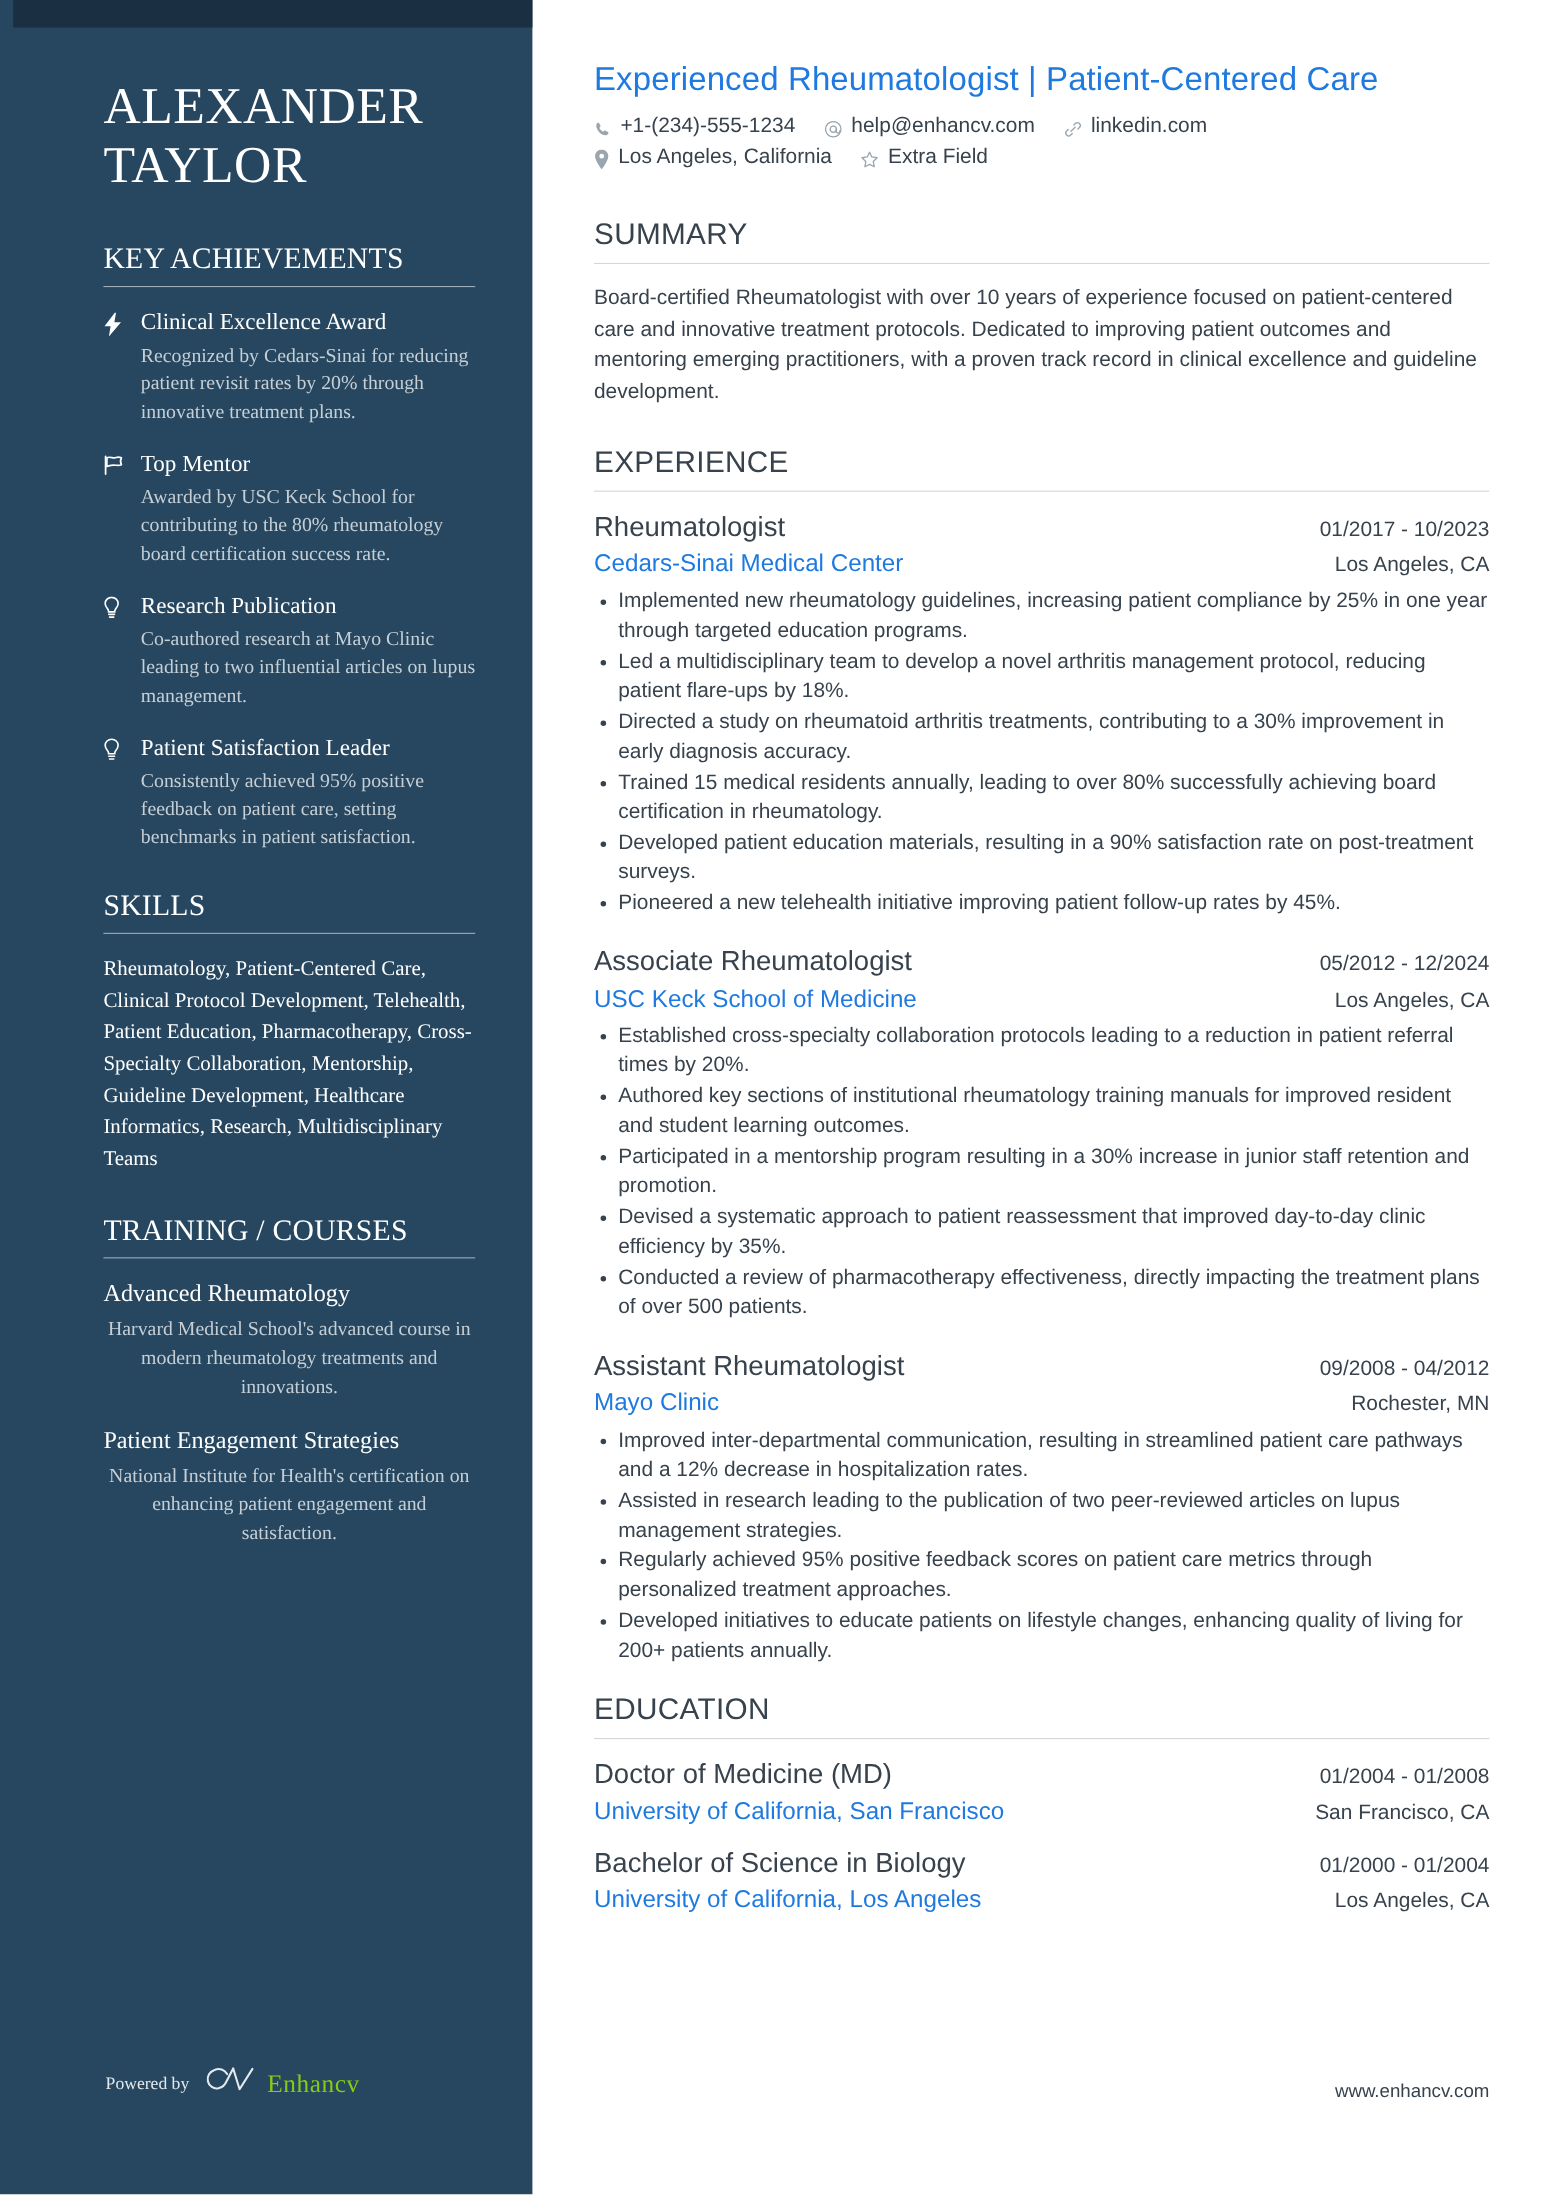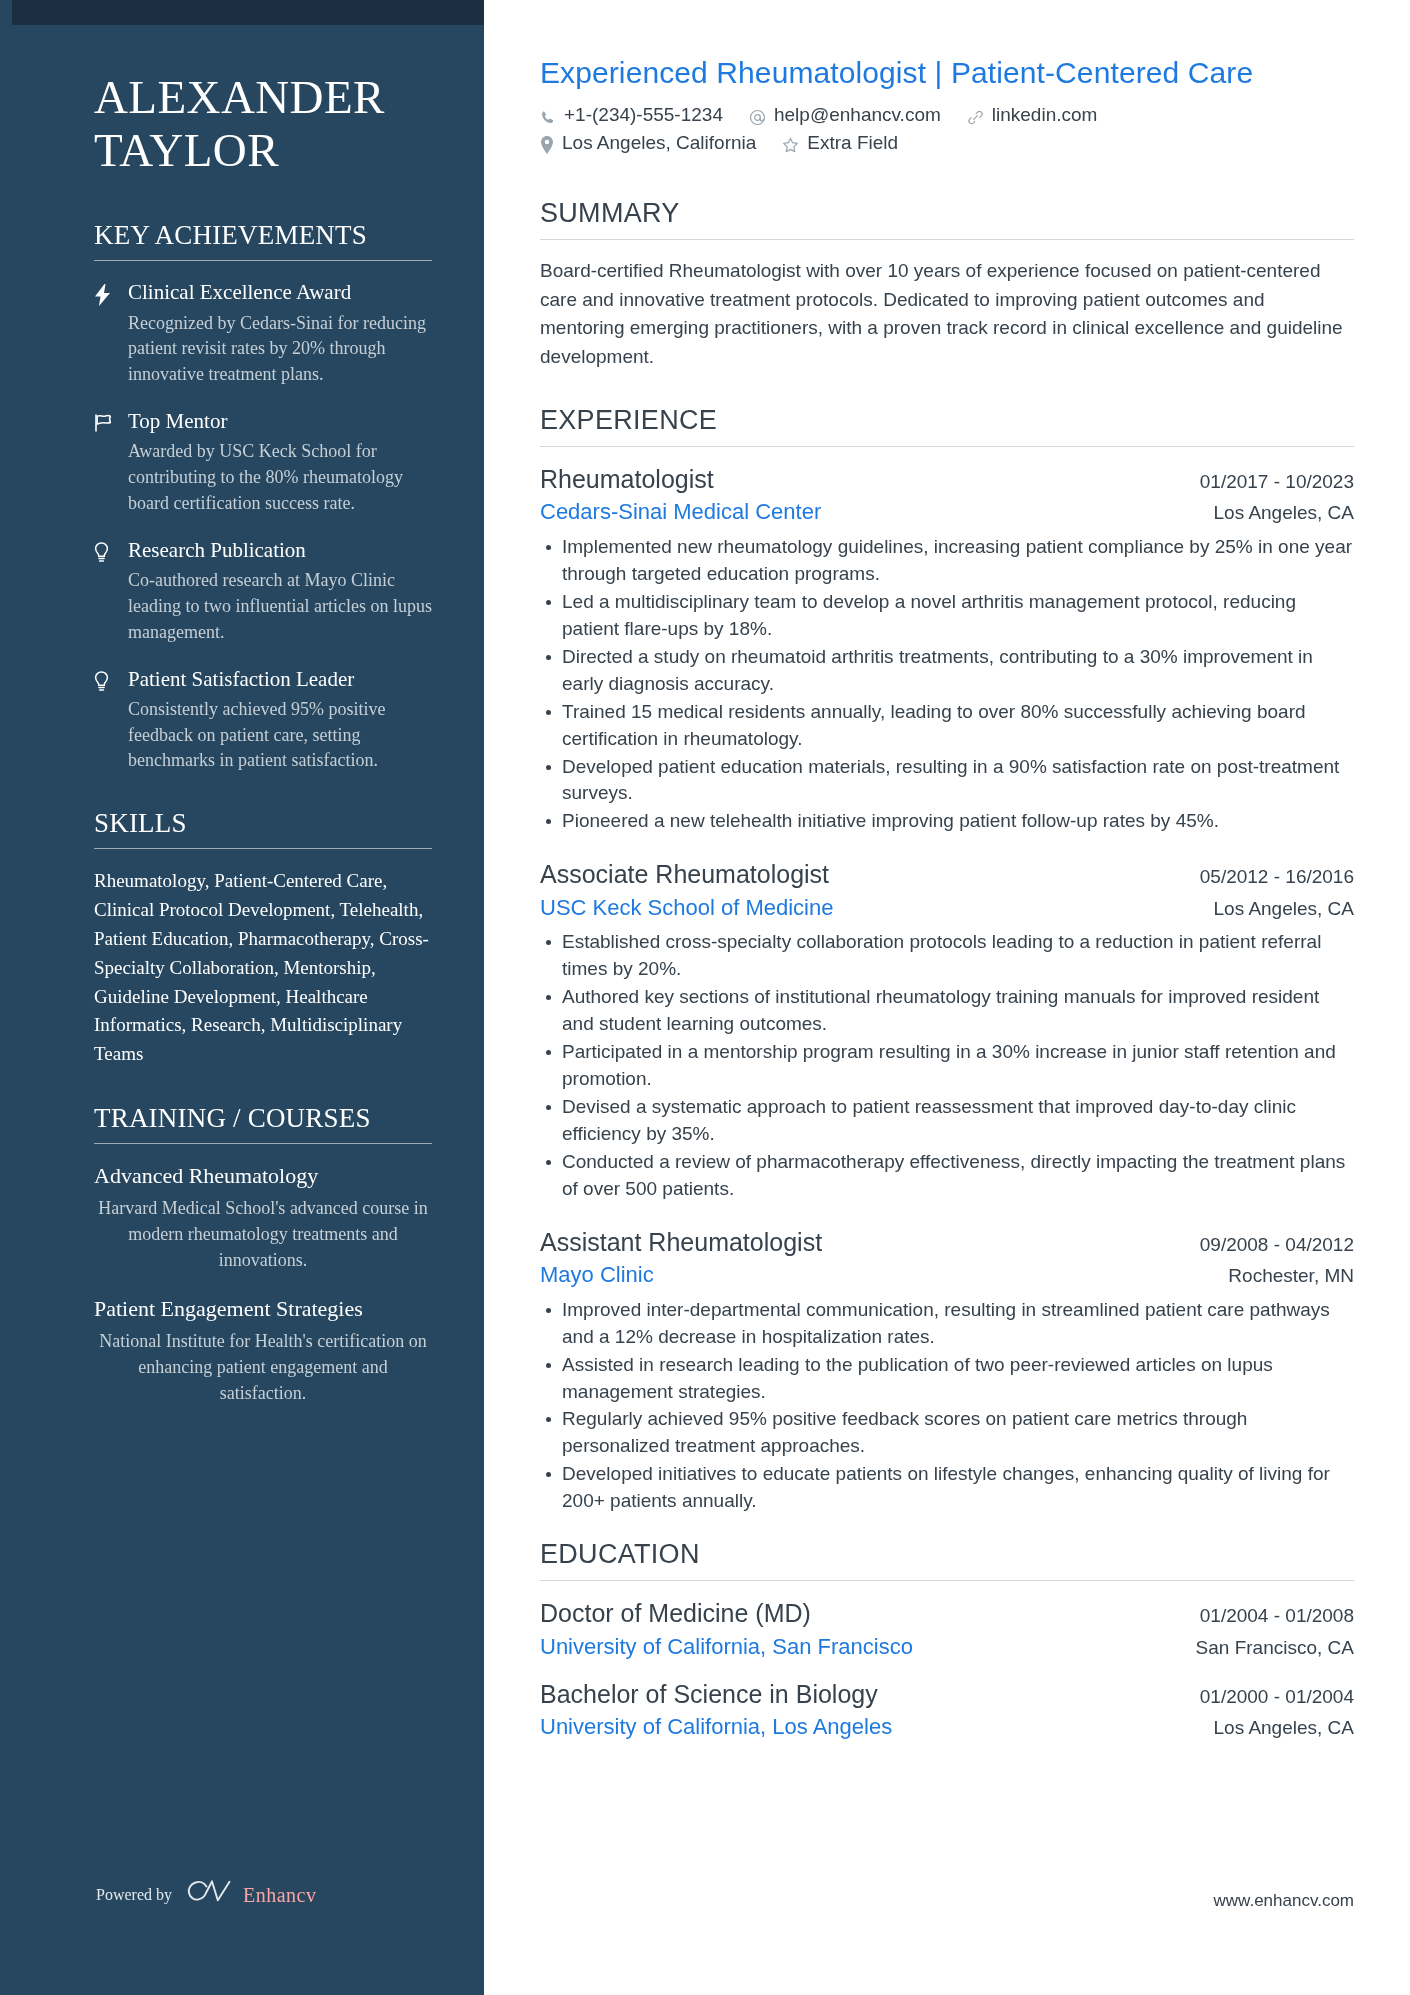--- a/index.html
+++ b/index.html
@@ -97,21 +97,21 @@
   .powered {
     position:absolute;
     left:96px;
     bottom:84px;
     display:flex;
     align-items:center;
     gap:14px;
   }
   .powered-label { font-size:16px; color:#e4e9ed; }
   .powered-logo { display:flex; align-items:center; gap:11px; }
-  .powered-word { font-size:20px; color:#fca5a5; letter-spacing:0.5px; }
+  .powered-word { font-size:23px; color:#84cc16; letter-spacing:0.5px; }
 
   
   .main {
     flex:1;
     padding:56px 56px 0 56px;
     position:relative;
   }
   .headline {
     font-size:30px;
     color:#1f7ae0;
@@ -389,21 +389,21 @@
           <li>Directed a study on rheumatoid arthritis treatments, contributing to a 30% improvement in early diagnosis accuracy.</li>
           <li>Trained 15 medical residents annually, leading to over 80% successfully achieving board certification in rheumatology.</li>
           <li>Developed patient education materials, resulting in a 90% satisfaction rate on post-treatment surveys.</li>
           <li>Pioneered a new telehealth initiative improving patient follow-up rates by 45%.</li>
         </ul>
       </div>
 
       <div class="entry">
         <div class="entry-head">
           <span class="entry-title">Associate Rheumatologist</span>
-          <span class="entry-date">05/2012 - 16/2016</span>
+          <span class="entry-date">05/2012 - 12/2024</span>
         </div>
         <div class="entry-sub">
           <span class="entry-org">USC Keck School of Medicine</span>
           <span class="entry-loc">Los Angeles, CA</span>
         </div>
         <ul class="bullets">
           <li>Established cross-specialty collaboration protocols leading to a reduction in patient referral times by 20%.</li>
           <li>Authored key sections of institutional rheumatology training manuals for improved resident and student learning outcomes.</li>
           <li>Participated in a mentorship program resulting in a 30% increase in junior staff retention and promotion.</li>
           <li>Devised a systematic approach to patient reassessment that improved day-to-day clinic efficiency by 35%.</li>

